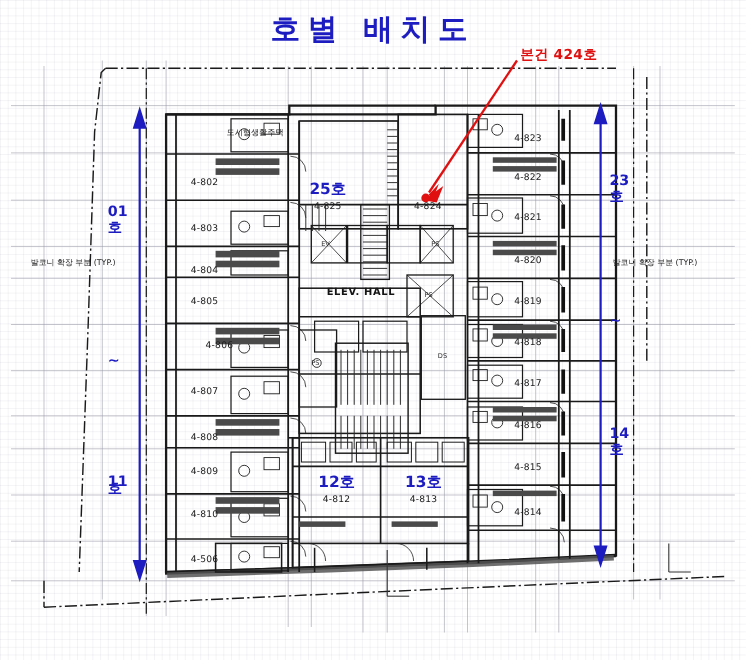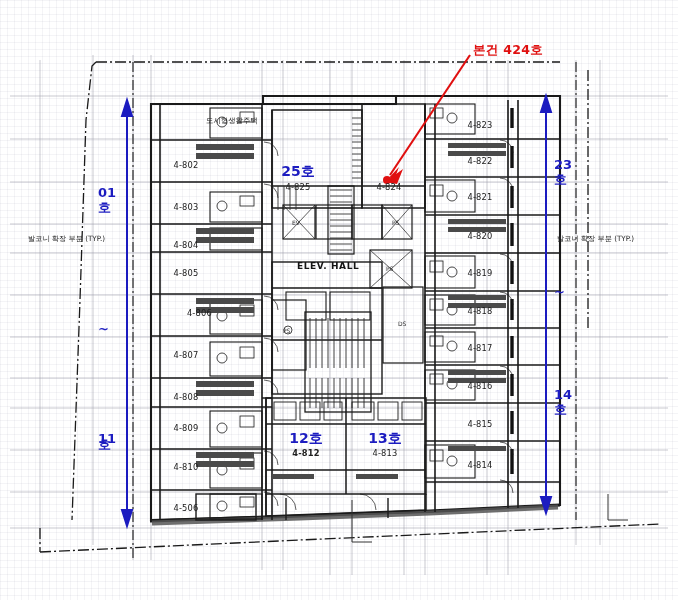--- a/index.html
+++ b/index.html
@@ -50,20 +50,21 @@
   }
   svg{position:absolute;left:0;top:0;}
   .blk{fill:none;stroke:#1a1a1a;}
   .hatch{fill:#4a4a4a;}
 </style>
 </head>
 <body>
 
 <div id="stage">
 
+  <div class="ttl">호별 배치도</div>
 
   <svg width="678" height="600">
     <defs>
       <pattern id="hatchP" width="4" height="4" patternUnits="userSpaceOnUse" patternTransform="rotate(45)">
         <line x1="0" y1="0" x2="0" y2="4" stroke="#555" stroke-width="1"></line>
       </pattern>
       <pattern id="stairP" width="5" height="5" patternUnits="userSpaceOnUse">
         <line x1="0" y1="0" x2="5" y2="0" stroke="#333" stroke-width="0.8"></line>
       </pattern>
     </defs>
@@ -451,21 +452,21 @@
   <div class="tiny" style="left:386px;top:265px;">PS</div>
   <div class="tiny" style="left:398px;top:320px;">DS</div>
   <div class="tiny" style="left:283px;top:327px;">PS</div>
 
   <div class="bluebig" style="left:276px;top:163px;width:44px;">25호</div>
   <div class="unit" style="left:276px;top:182px;width:44px;">4-825</div>
 
   <div class="unit" style="left:367px;top:182px;width:44px;">4-824</div>
 
   <div class="bluebig" style="left:271px;top:430px;width:70px;">12호</div>
-  <div class="unit" style="left:271px;top:448px;width:70px;font-weight:bold;">4-812</div>
+  <div class="unit" style="left:271px;top:448px;width:70px;">4-812</div>
   <div class="bluebig" style="left:350px;top:430px;width:70px;">13호</div>
   <div class="unit" style="left:350px;top:448px;width:70px;">4-813</div>
 
   <div class="unit" style="left:160px;top:160px;width:52px;">4-802</div>
   <div class="unit" style="left:160px;top:202px;width:52px;">4-803</div>
   <div class="unit" style="left:160px;top:240px;width:52px;">4-804</div>
   <div class="unit" style="left:160px;top:268px;width:52px;">4-805</div>
   <div class="unit" style="left:160px;top:308px;width:52px;text-align:right;">4-806</div>
   <div class="unit" style="left:160px;top:350px;width:52px;">4-807</div>
   <div class="unit" style="left:160px;top:392px;width:52px;">4-808</div>

